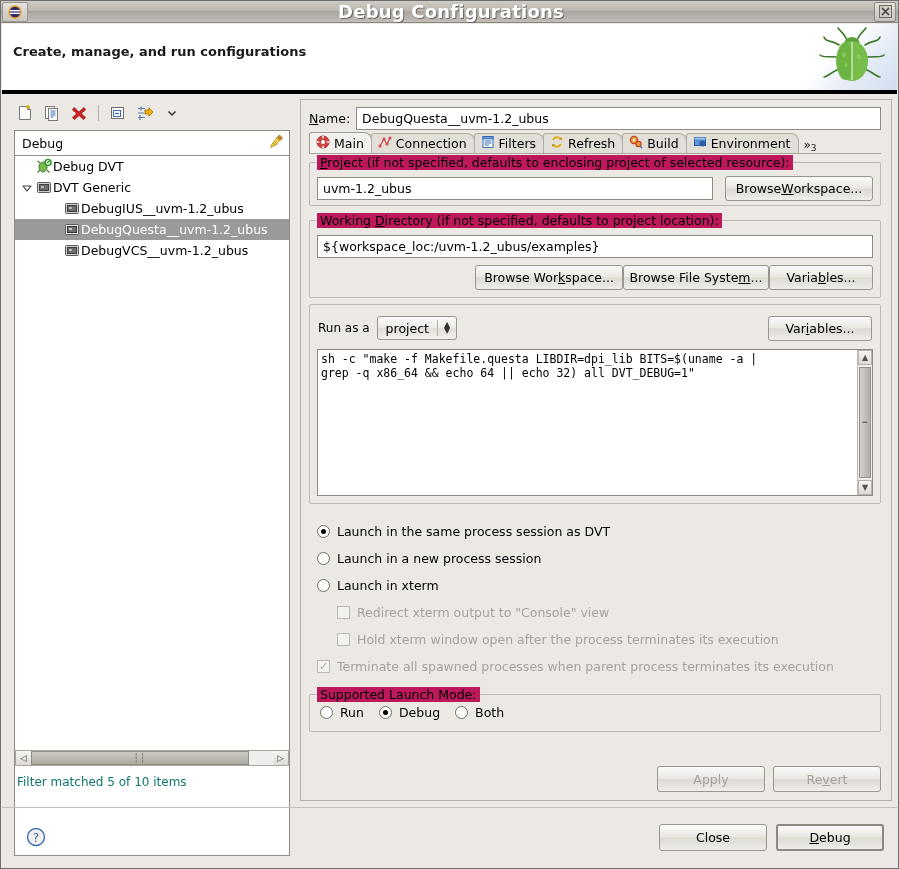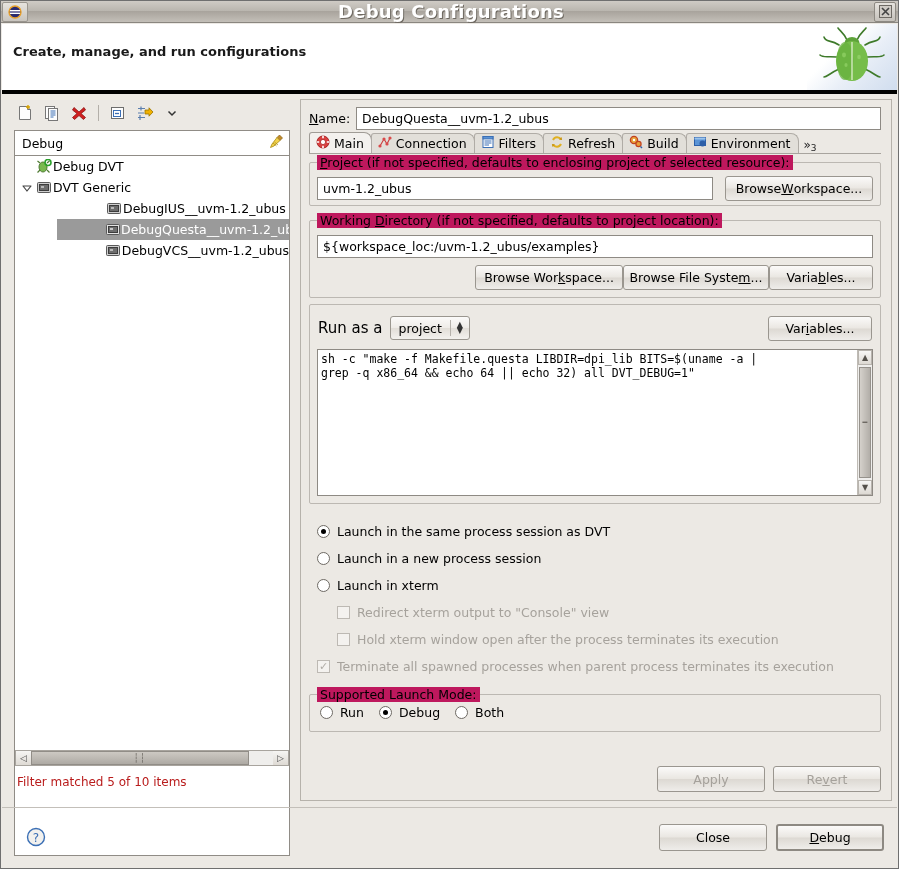--- a/index.html
+++ b/index.html
@@ -88,38 +88,38 @@
     overflow: hidden;
   }
   .tree-item {
     height: 21px; display: flex; align-items: center; font-size: 12.5px; color: #000;
     padding-left: 4px; white-space: nowrap;
   }
   .tree-item.selected { background: #9a9a9a; color: #ffffff; }
   .tree-twisty { width: 16px; display: flex; justify-content: center; align-items: center; }
   .tree-icon { width: 18px; display: flex; justify-content: center; align-items: center; }
   .indent-1 { padding-left: 20px; }
-  .indent-2 { padding-left: 48px; margin-left: 42px; }
+  .indent-2 { padding-left: 48px; }
   .lp-hscroll {
     position: absolute; left: 6px; bottom: 35px; width: 274px; height: 16px;
     background: #efeeec; border: 1px solid #a8a49e;
     display: flex; align-items: center;
   }
   .hs-arrow {
     width: 15px; height: 14px; display: flex; align-items: center; justify-content: center;
     font-size: 9px; color: #4a4a4a; background: linear-gradient(to bottom,#f6f5f3,#dedad4);
   }
   .hs-thumb {
     height: 14px; background: linear-gradient(to bottom,#cdc9c3,#aeaaa4);
     border: 1px solid #918d87;
     display: flex; align-items: center; justify-content: center;
     color: #6a6660; font-size: 9px; letter-spacing: 1px;
   }
   .lp-status {
-    position: absolute; left: 8px; bottom: 12px; font-size: 12px; color: #b91c1c;
+    position: absolute; left: 8px; bottom: 12px; font-size: 12px; color: #0f766e;
   }
 
   
   .right-panel {
     position: absolute; left: 299px; top: 98px; width: 592px; height: 702px;
     border: 1px solid #b6b2ab; background: #ece9e4;
   }
   .name-row {
     position: absolute; left: 8px; top: 6px; width: 572px; height: 24px;
     display: flex; align-items: center;
@@ -537,21 +537,21 @@
           Browse File Syste<span class="u">m</span>...
         </div>
         <div class="btn" style="width:104px;">
           Varia<span class="u">b</span>les...
         </div>
       </div>
     </div>
 
     <div class="group" style="left:8px; top:204px; width:572px; height:200px;">
       <div style="position:absolute; left:8px; top:11px; display:flex; align-items:center; gap:7px;">
-        <span style="font-size:15px;">Run as a</span>
+        <span style="font-size:12px;">Run as a</span>
         <div class="combo">
           <span class="combo-val">project</span>
           <div class="combo-div"></div>
           <div class="combo-arrows">
             <span>▲</span>
               <span>▼</span>
           </div>
         </div>
       </div>
       <div class="btn" style="position:absolute; right:8px; top:11px; width:104px;">

